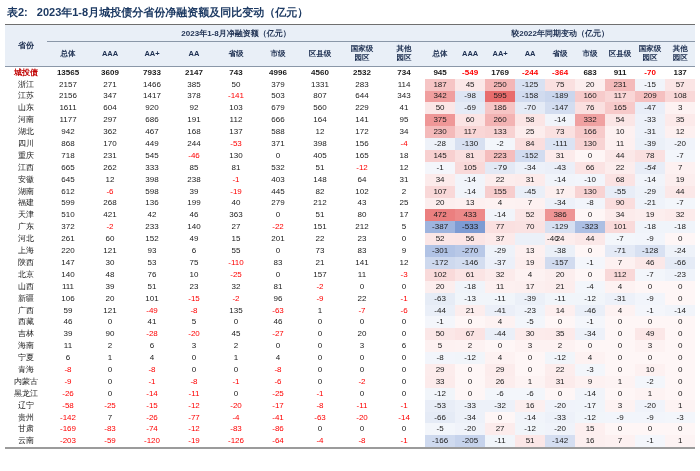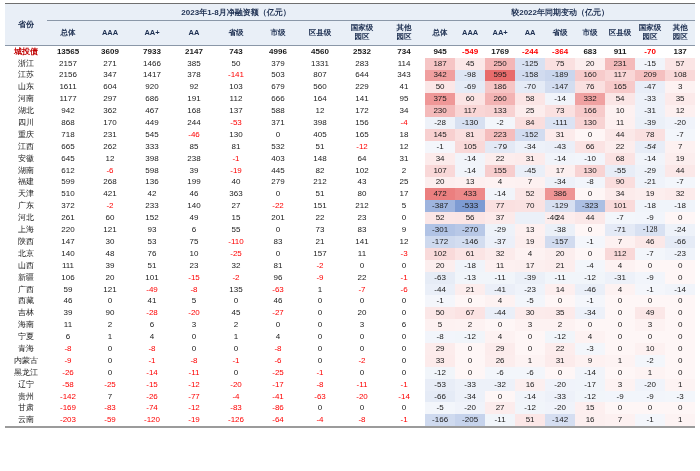--- a/index.html
+++ b/index.html
@@ -19,20 +19,24 @@
   .neg{color:#fe0000;}
   tr.total td,tr.total th{font-weight:bold;}
   tr.total .row-label{color:#c00000;}
   .footer{font-size:9px;color:#3a3a3a;padding:8px 0 0 4px;}
 </style>
 </head>
 <body>
 
 <div class="page">
 
+  <div class="title-row">
+    <span class="title-label">表2:</span>
+    <span class="title-text">2023年1-8月城投债分省份净融资额及同比变动（亿元）</span>
+  </div>
 
   <table>
     <colgroup id="colgroup">
         <col style="width: 42px;">
         <col style="width: 42px;">
         <col style="width: 42px;">
         <col style="width: 42px;">
         <col style="width: 42px;">
         <col style="width: 42px;">
         <col style="width: 42px;">
@@ -407,21 +411,21 @@
           <td class="num">73</td>
           <td class="num">83</td>
           <td class="num">9</td>
           <td class="num" style="background: rgba(98, 134, 202, 0.498);">-301</td>
           <td class="num" style="background: rgba(98, 134, 202, 0.455);">-270</td>
           <td class="num" style="background: rgba(98, 134, 202, 0.11);">-29</td>
           <td class="num" style="background: rgba(228, 82, 82, 0.086);">13</td>
           <td class="num" style="background: rgba(98, 134, 202, 0.125);">-38</td>
           <td class="num" style="background: rgba(228, 82, 82, 0.05);">0</td>
           <td class="num" style="background: rgba(98, 134, 202, 0.173);">-71</td>
-          <td class="num" style="background: rgba(98, 134, 202, 0.25); font-family: Liberation Serif, serif;">-128</td>
+          <td class="num" style="background: rgba(98, 134, 202, 0.25);">-128</td>
           <td class="num" style="background: rgba(98, 134, 202, 0.106);">-24</td>
         </tr>
         <tr>
           <th class="row-label">陕西</th>
           <td class="num">147</td>
           <td class="num">30</td>
           <td class="num">53</td>
           <td class="num">75</td>
           <td class="num neg">-110</td>
           <td class="num">83</td>

